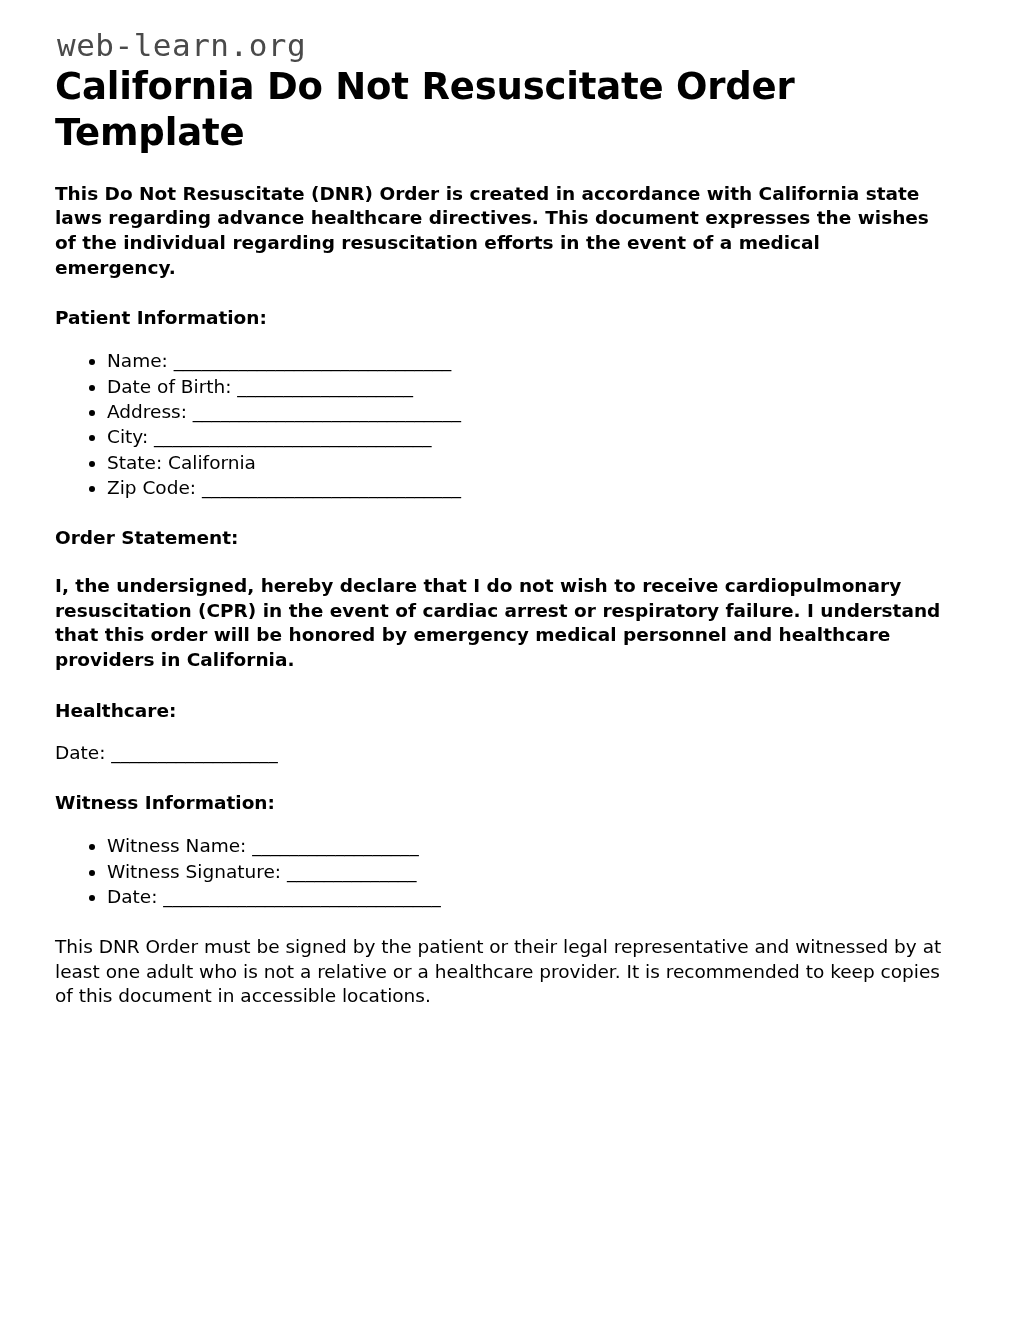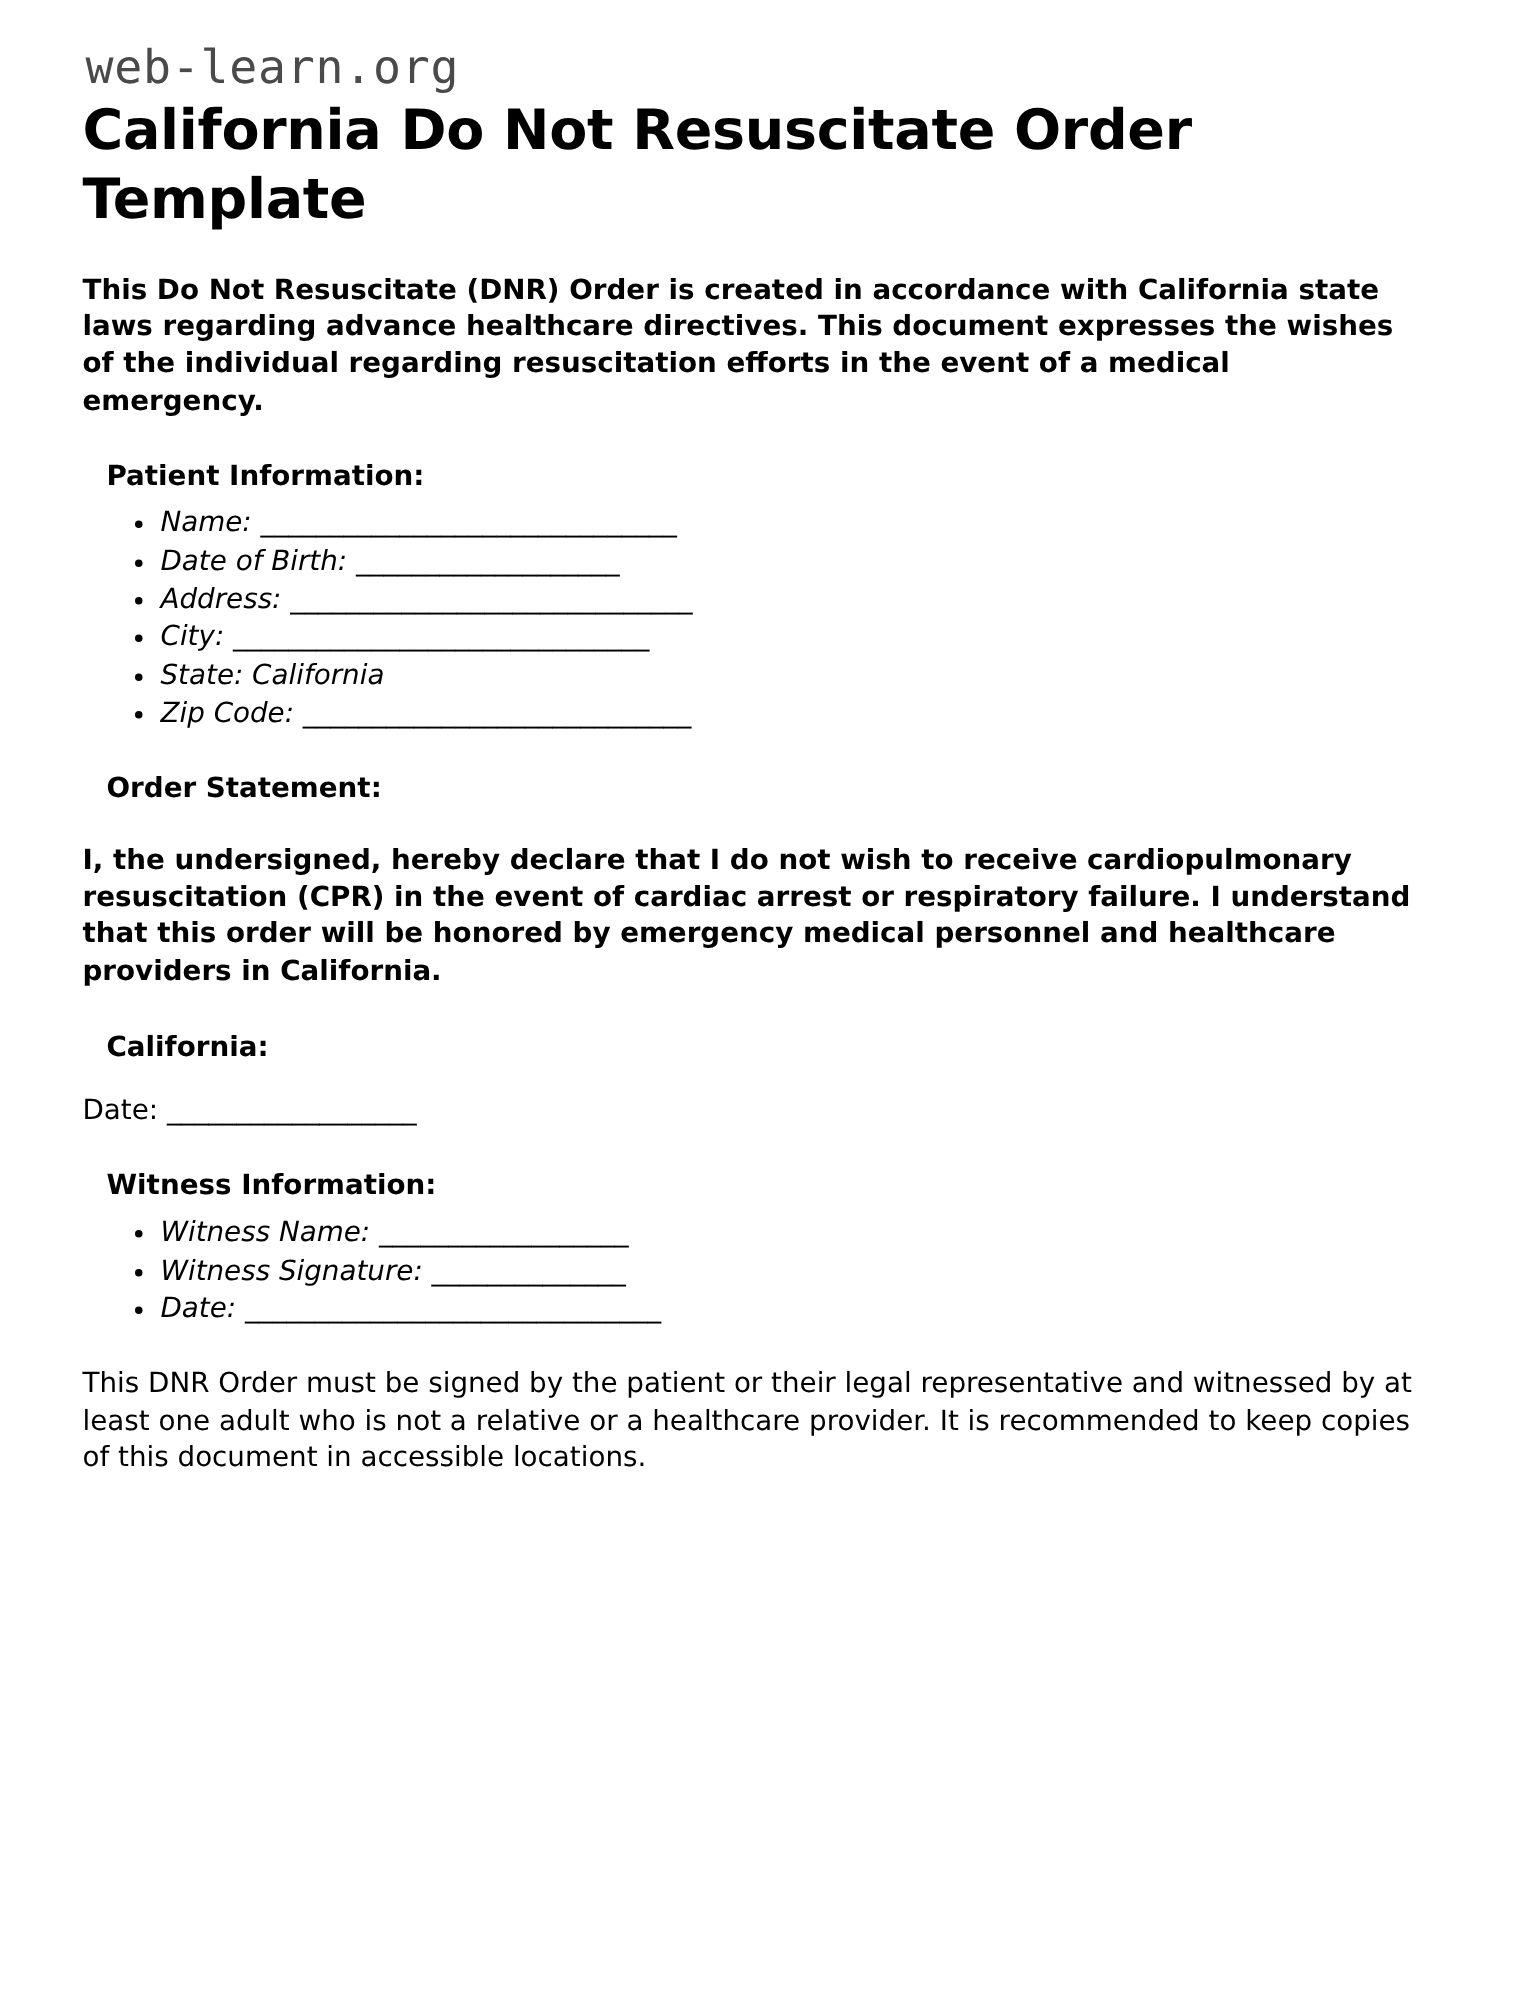--- a/index.html
+++ b/index.html
@@ -41,27 +41,26 @@
   p.para {
     font-size: 18.5px;
     line-height: 1.33;
     margin: 26px 0 0 0;
     max-width: 905px;
     font-weight: bold;
   }
   h2.section {
     font-size: 18.5px;
     font-weight: bold;
-    margin: 27px 0 0 16px;
+    margin: 27px 0 0 0;
   }
   ul.fields {
-    margin: 8px 0 0 0;
+    margin: 20px 0 0 0;
     padding-left: 52px;
     list-style: disc;
-    font-style: italic;
   }
   ul.fields li {
     font-size: 18.5px;
     line-height: 1.37;
     margin: 0;
   }
   .sig-line {
     font-size: 18.5px;
     line-height: 1.33;
     margin: 34px 0 0 0;
@@ -97,21 +96,21 @@
     <li>Address: _____________________________</li>
     <li>City: ______________________________</li>
     <li>State: California</li>
     <li>Zip Code: ____________________________</li>
   </ul>
 
 
   <h2 class="section">Order Statement:</h2>
   <p class="para">I, the undersigned, hereby declare that I do not wish to receive cardiopulmonary resuscitation (CPR) in the event of cardiac arrest or respiratory failure. I understand that this order will be honored by emergency medical personnel and healthcare providers in California.</p>
 
-  <h2 class="section">California:</h2>
+  <h2 class="section">Healthcare:</h2>
   <div class="date-line">Date: __________________</div>
 
   <h2 class="section">Witness Information:</h2>
   <ul class="fields">
     <li>Witness Name: __________________</li>
     <li>Witness Signature: ______________</li>
     <li>Date: ______________________________</li>
   </ul>
 
   <p class="closing">This DNR Order must be signed by the patient or their legal representative and witnessed by at least one adult who is not a relative or a healthcare provider. It is recommended to keep copies of this document in accessible locations.</p>

